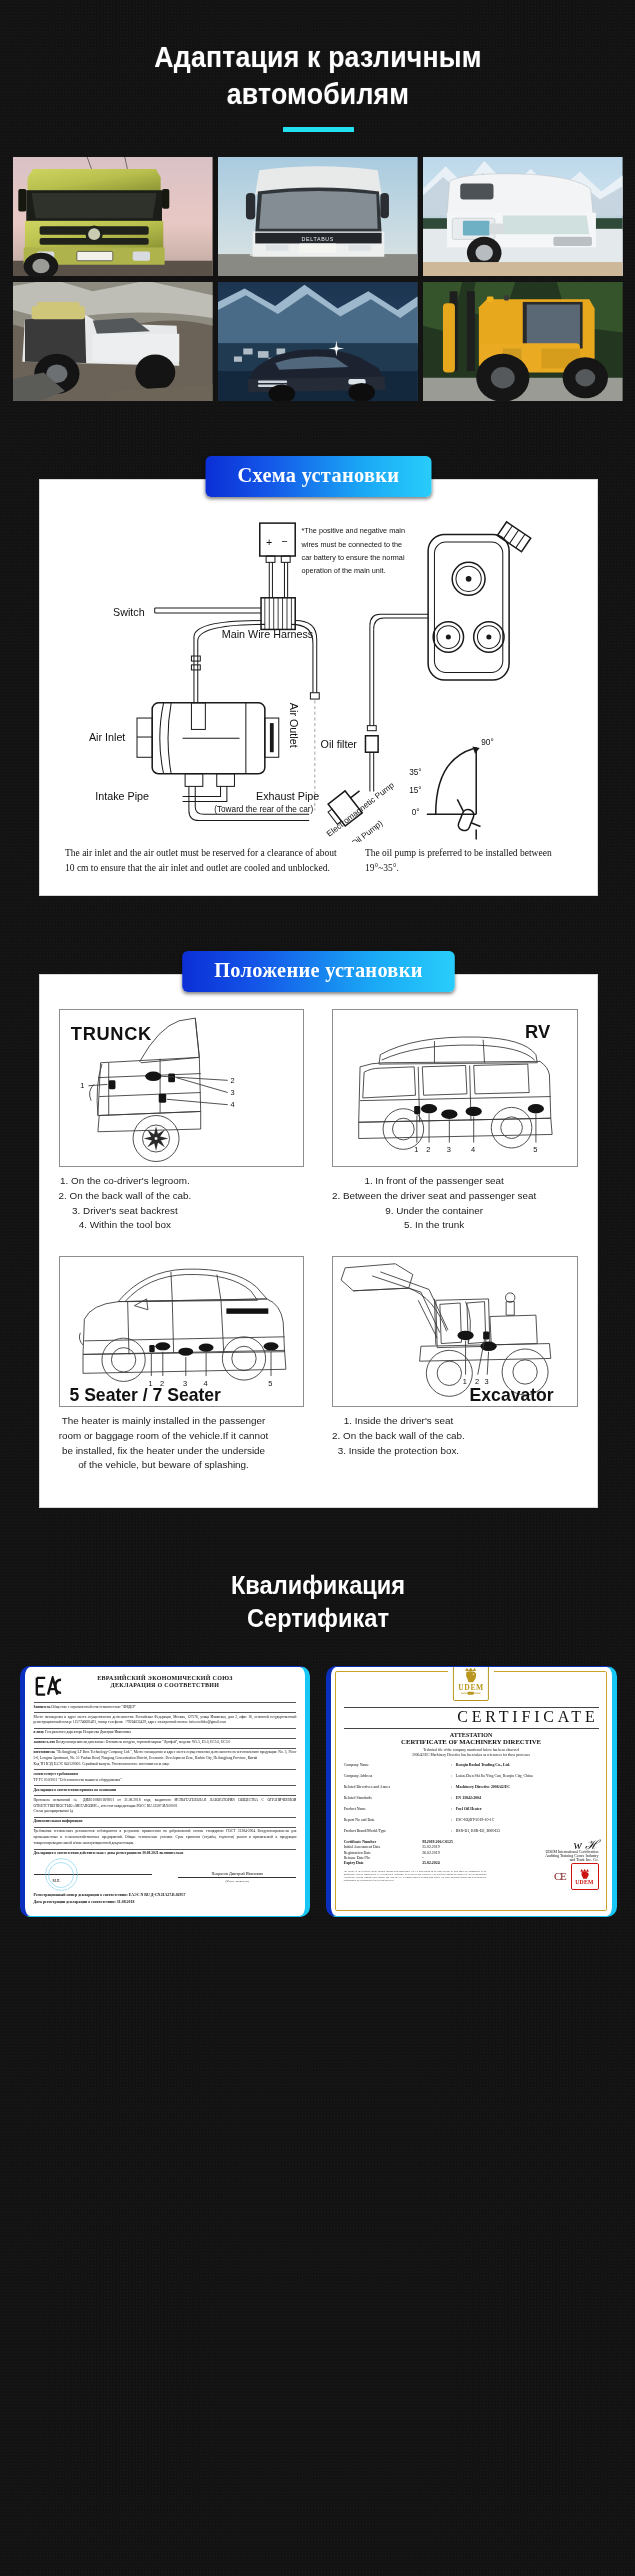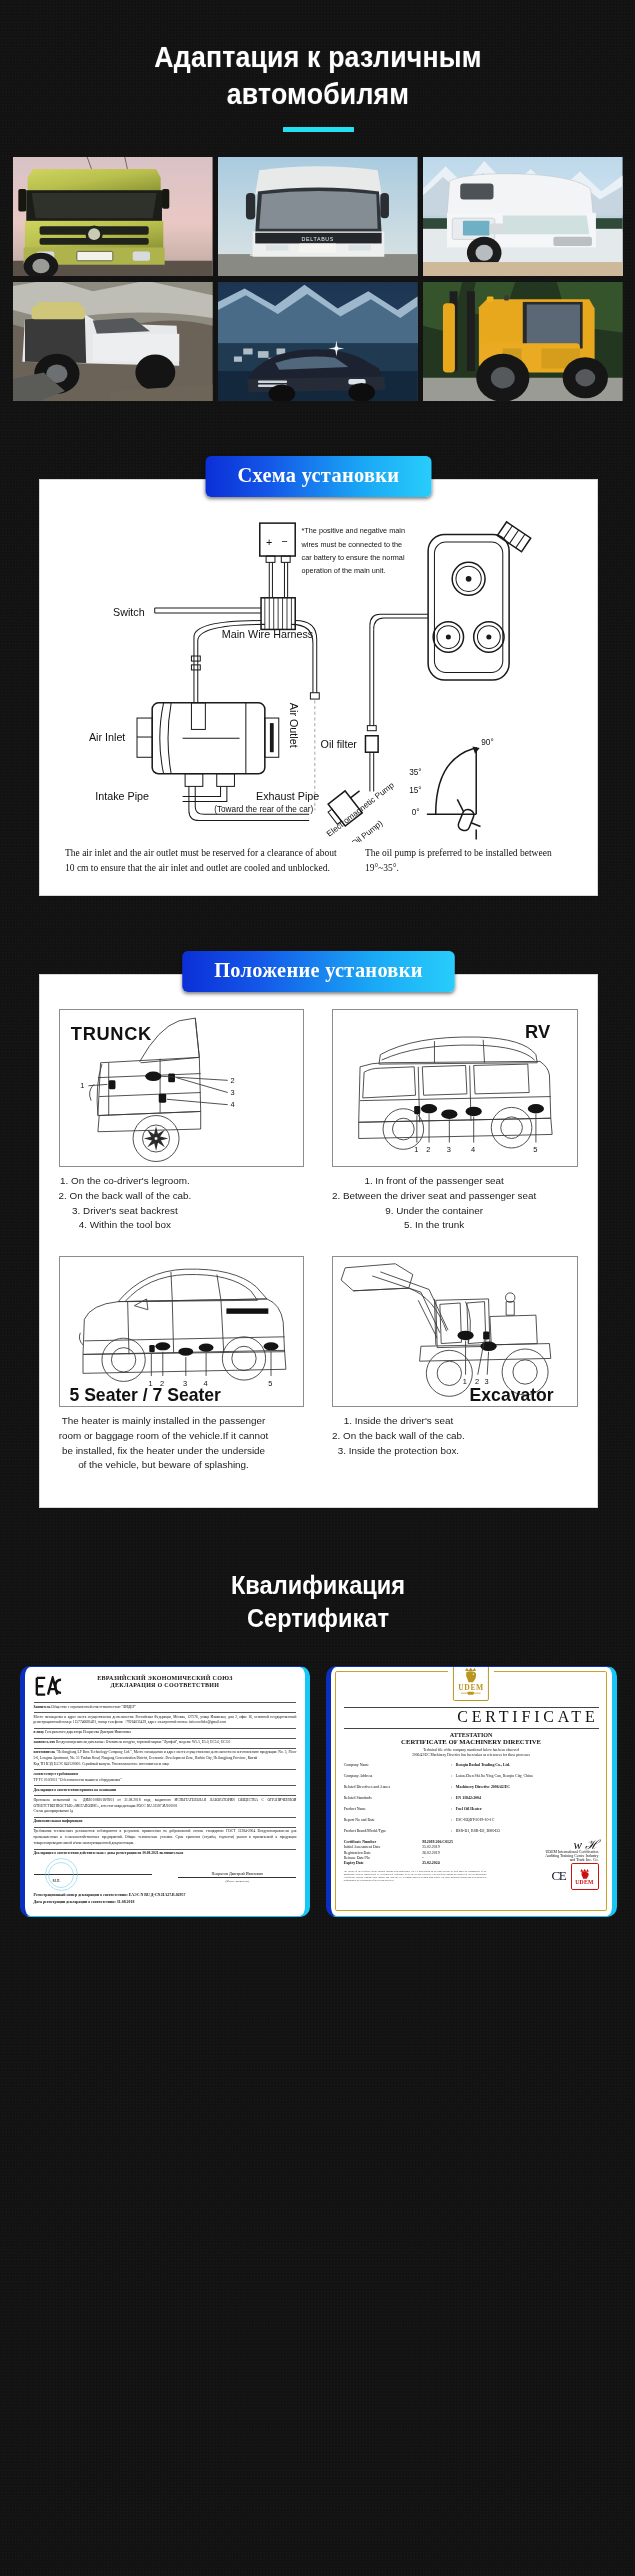--- a/index.html
+++ b/index.html
@@ -266,21 +266,21 @@
   .udem-bottom { display:flex; margin-top: 1.3px; }
   .udem-bl { width: 55%; font-size: 3.9px; }
   .udem-bl .row { display:flex; margin-bottom: 1.3px; }
   .udem-bl .row .k { width: 56%; }
   .udem-bl .row .v { }
   .udem-bl .row.bold .k, .udem-bl .row.bold .v { font-weight: bold; }
   .udem-br { width: 45%; font-size: 3.9px; text-align: right; padding-left: 5.1px; position: relative; }
   .udem-br .signature { font-size: 12.7px; font-family: "Liberation Serif", serif; font-style: italic; line-height: 0.8; }
   .udem-legal { font-size: 2.2px; line-height: 1.45; margin-top: 3.2px; text-align: justify; color: #333; }
   .ce-row { display:flex; align-items:center; gap: 5.1px; justify-content: flex-end; margin-top: -3.8px; }
-  .ce-mark { font-size: 13px; font-family: "Liberation Serif", serif; letter-spacing: -1.3px; color: #0f172a; }
+  .ce-mark { font-size: 11px; font-family: "Liberation Serif", serif; letter-spacing: -1.3px; color: #7f1d1d; }
   .udem-seal {
     width: 28px; height: 27px;
     border: 0.9px solid #cc1111;
     border-radius: 1.9px;
     display:flex; flex-direction:column; align-items:center; justify-content:center;
   }
   .udem-seal .w { font-size: 5.7px; font-weight:bold; color:#cc1111; letter-spacing:0.3px; }
 
   .spacer-bottom { height: 25.4px; }
 </style>

